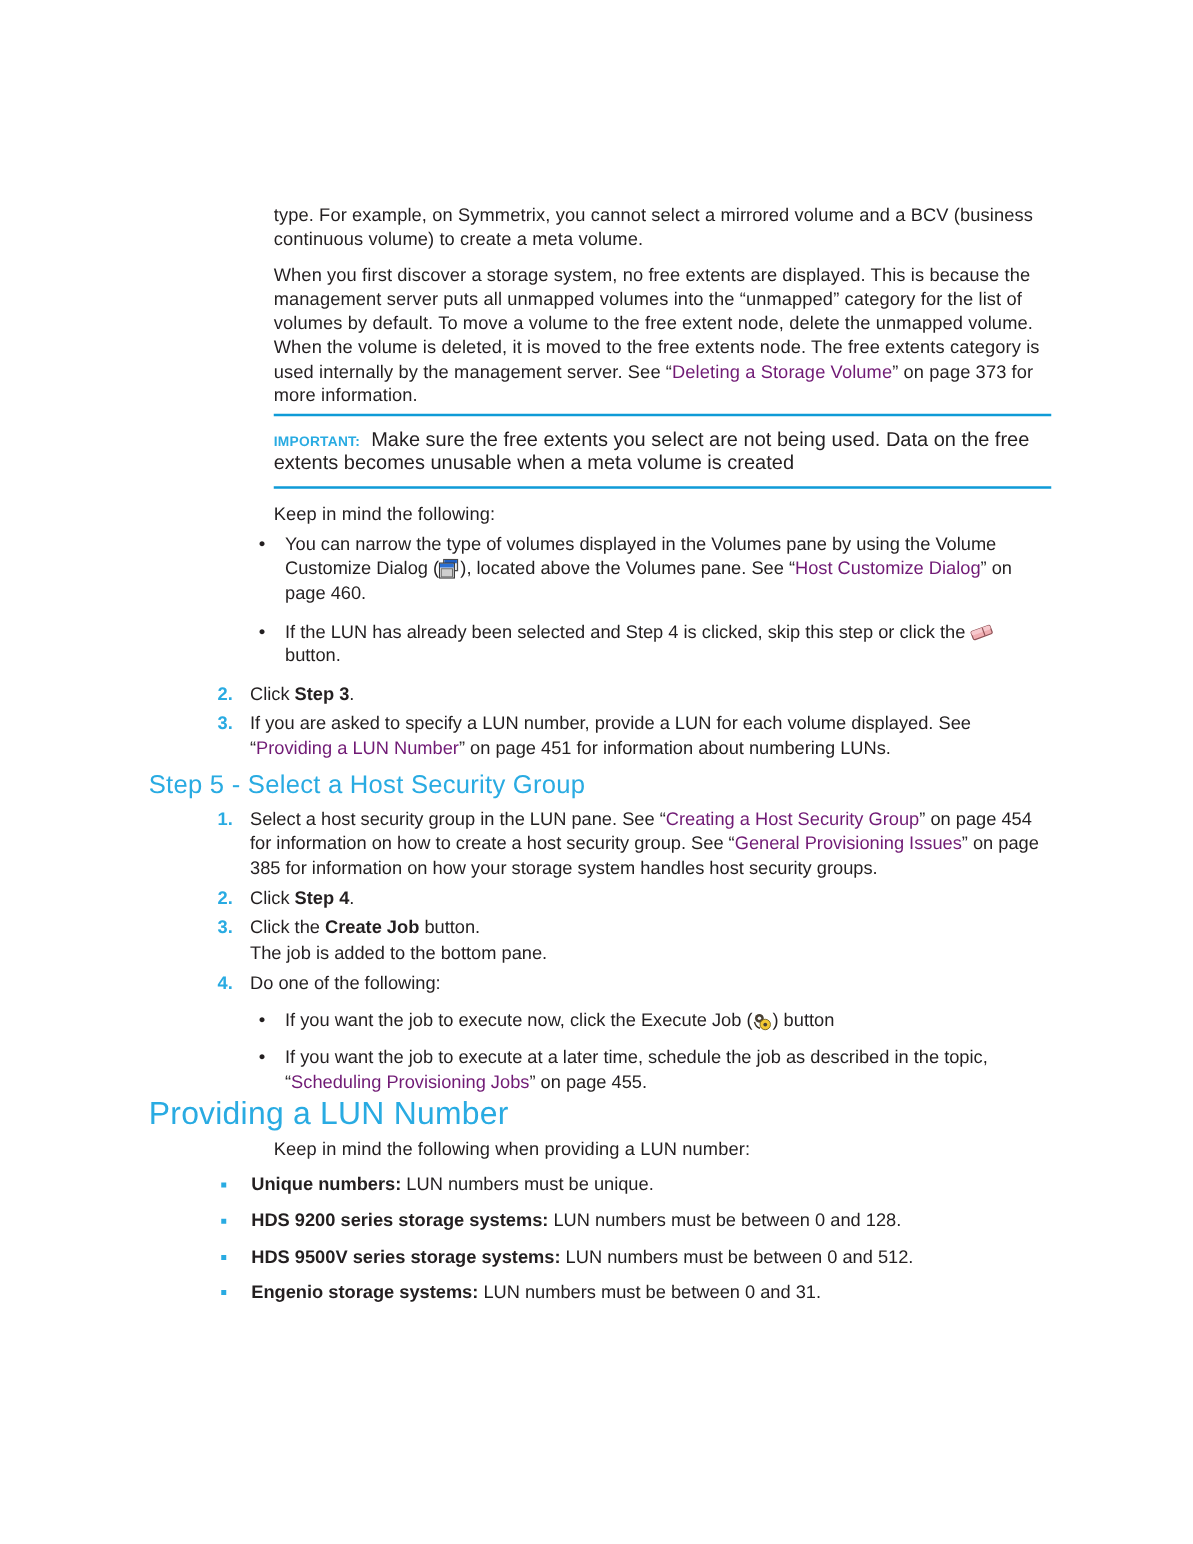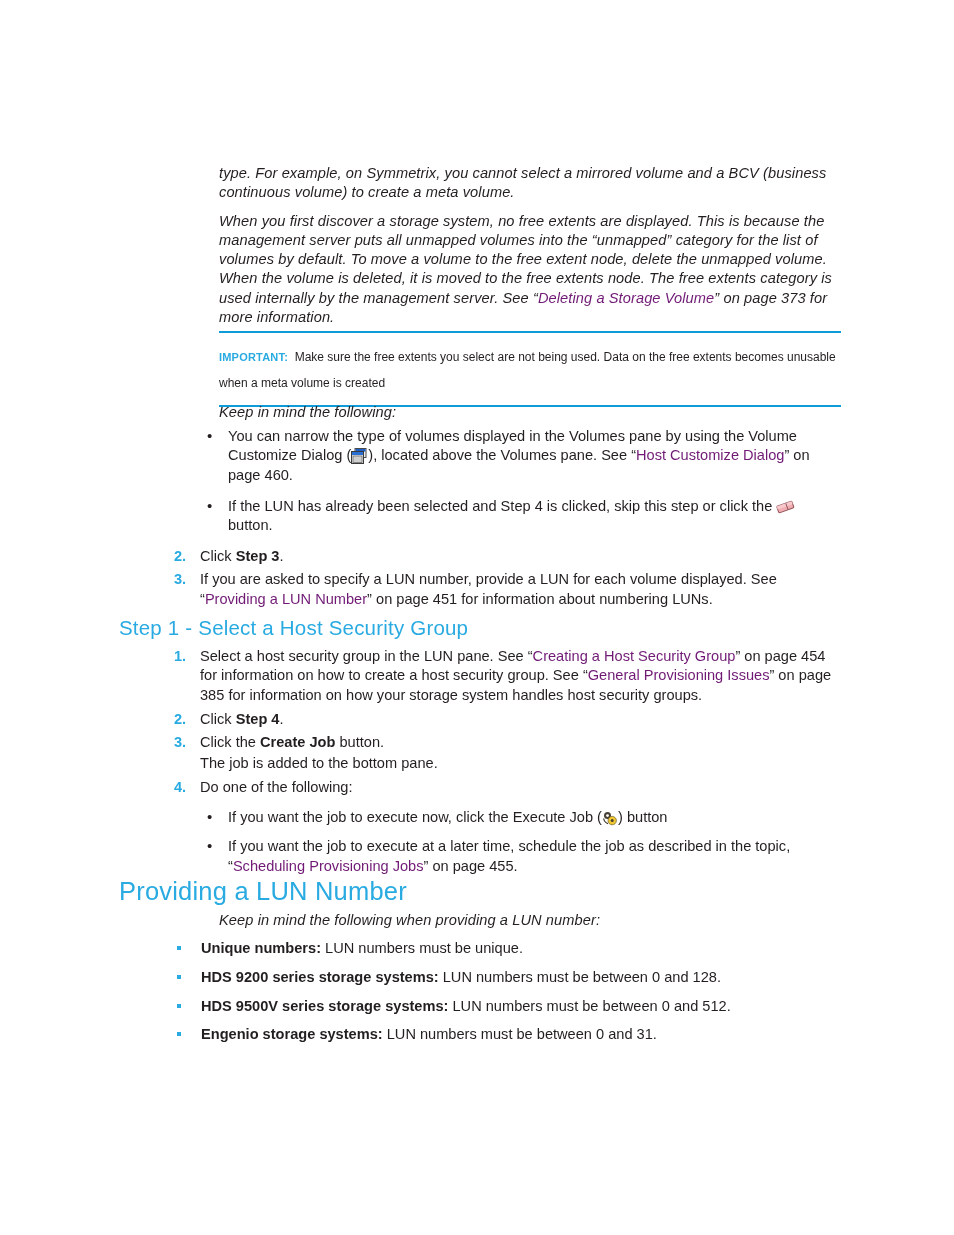--- a/index.html
+++ b/index.html
@@ -27,21 +27,20 @@
     position: absolute;
     left: 219px;
     width: 622px;
   }
   .p {
     font-size: 14.6px;
     line-height: 19.3px;
     letter-spacing: 0.1px;
     margin: 0 0 8px 0;
     text-align: left;
-    font-style: italic;
   }
   .link {
     color: #701a75;
   }
   .bold {
     font-weight: bold;
   }
 
   
   .note {
@@ -54,22 +53,22 @@
     padding: 11px 0 9px 0;
     box-sizing: content-box;
   }
   .note .label {
     color: #29abe2;
     font-weight: bold;
     font-size: 11px;
     letter-spacing: 0.2px;
   }
   .note .note-text {
-    font-size: 12px;
-    line-height: 26px;
+    font-size: 16px;
+    line-height: 16px;
   }
 
   
   .h2 {
     position: absolute;
     color: #29abe2;
     font-weight: normal;
     letter-spacing: 0.2px;
     margin: 0;
   }
@@ -238,21 +237,21 @@
       <span class="cont"><span>Click </span><span class="bold">Step 3</span><span>.</span></span>
     </div>
 
     <div class="oitem">
       <span class="num">3.</span>
       <span class="cont"><span>If you are asked to specify a LUN number, provide a LUN for each volume displayed. See “</span><span class="link">Providing a LUN Number</span><span>” on page 451 for information about numbering LUNs.</span></span>
     </div>
 
   </div>
 
-  <h2 class="h2 sub" style="top:616px;">Step 1 - Select a Host Security Group</h2>
+  <h2 class="h2 sub" style="top:616px;">Step 5 - Select a Host Security Group</h2>
 
   <div class="olist" style="top:647px;">
 
     <div class="oitem">
       <span class="num">1.</span>
       <span class="cont"><span>Select a host security group in the LUN pane. See “</span><span class="link">Creating a Host Security Group</span><span>” on page 454 for information on how to create a host security group. See “</span><span class="link">General Provisioning Issues</span><span>” on page 385 for information on how your storage system handles host security groups.</span></span>
     </div>
 
     <div class="oitem" style="margin-top:5px;">
       <span class="num">2.</span>

